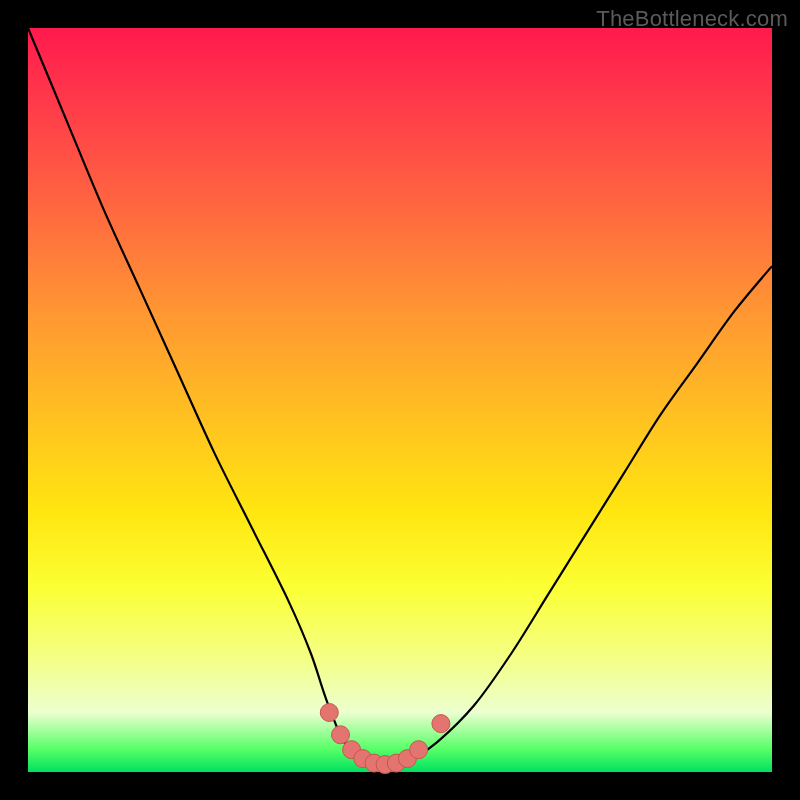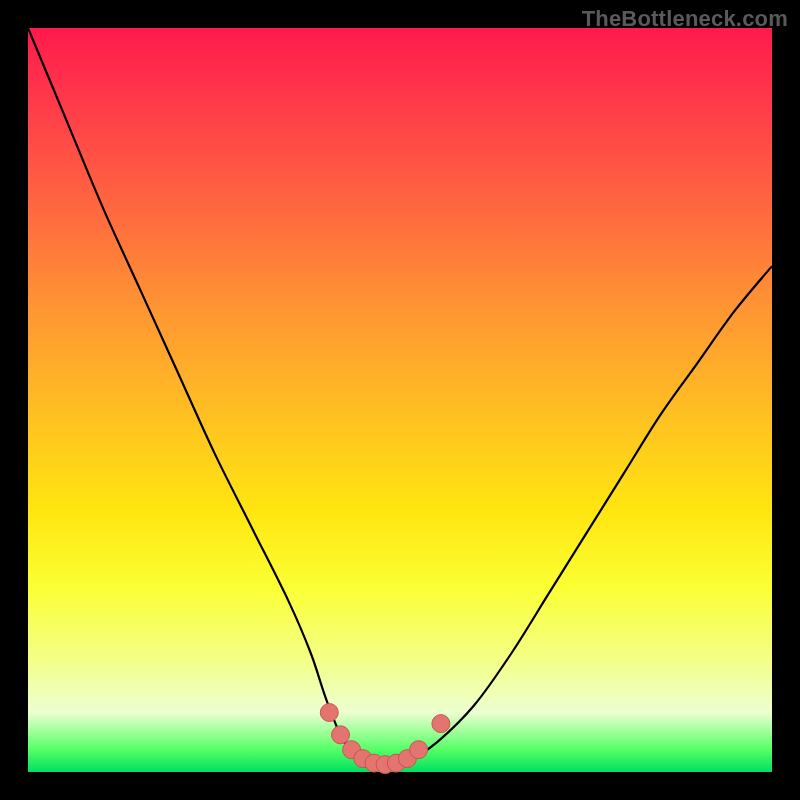--- a/index.html
+++ b/index.html
@@ -30,21 +30,21 @@
       #55ff66 97%,
       #00e060 100%
     );
   }
   .watermark {
     position: absolute;
     top: 6px;
     right: 12px;
     color: #5a5a5a;
     font-size: 22px;
-    font-weight: 700;
+    font-weight: 400;
     letter-spacing: 0.2px;
     user-select: none;
   }
   svg.curve {
     position: absolute;
     left: 0;
     top: 0;
     width: 744px;
     height: 744px;
     overflow: visible;

